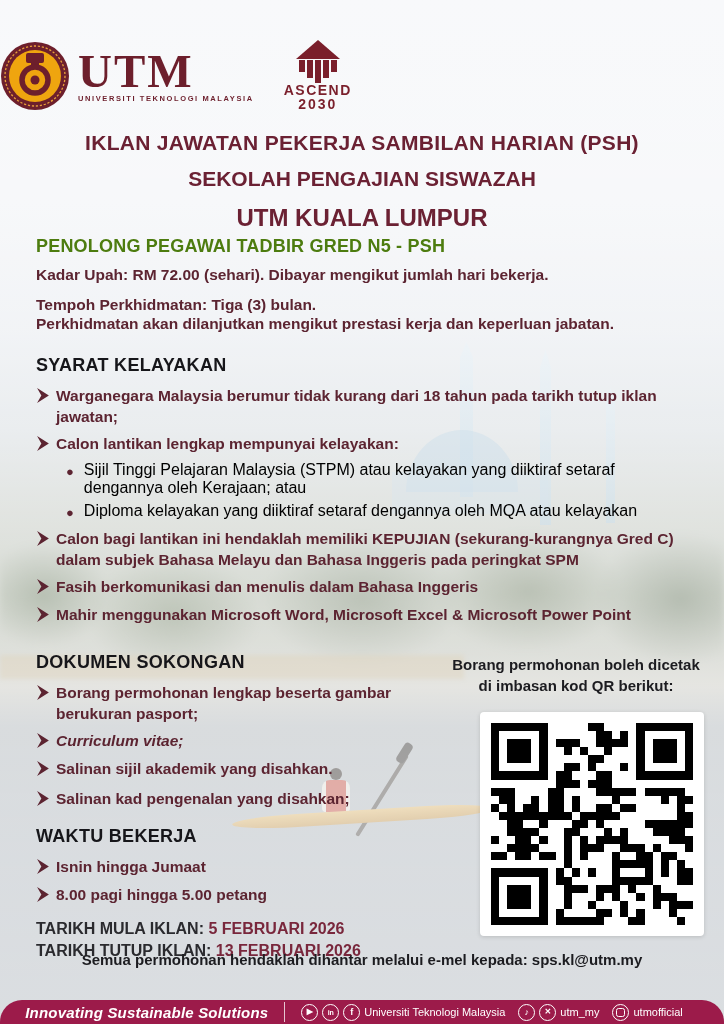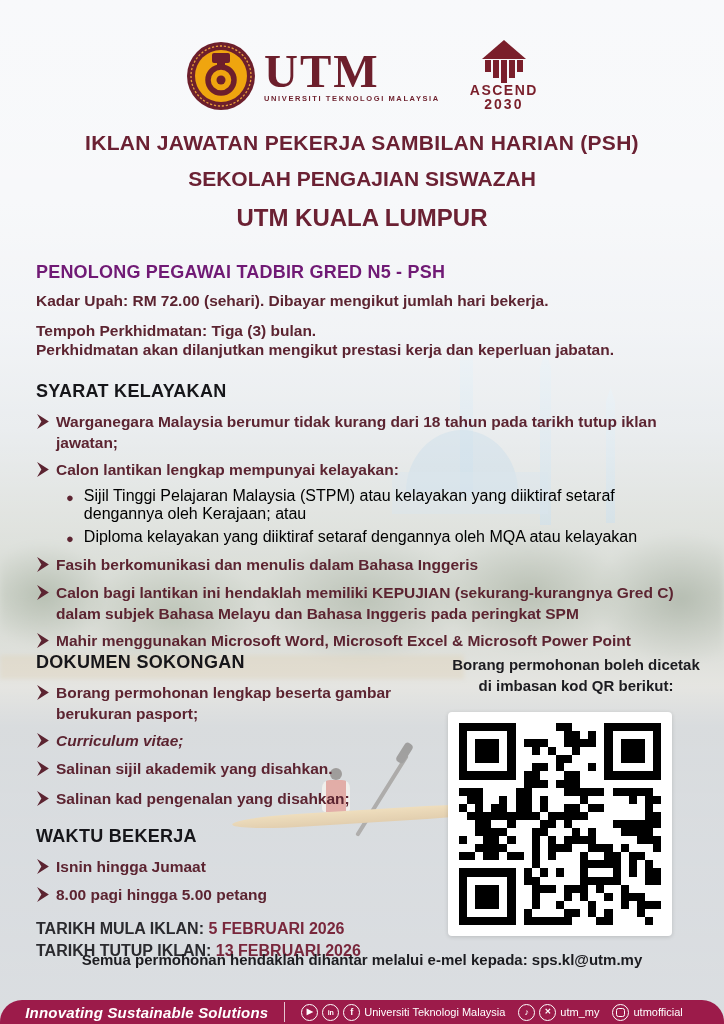--- a/index.html
+++ b/index.html
@@ -32,48 +32,48 @@
   .person-head{position:absolute;left:98px;top:6px;width:12px;height:12px;border-radius:50%;background:#35302c;}
   .person-vest{position:absolute;left:90px;top:18px;width:28px;height:32px;border-radius:8px 8px 4px 4px;
     background:linear-gradient(90deg,#e8e4dd 15%,#c95246 15%,#c95246 85%,#e8e4dd 85%);}
   .kayak-hull{position:absolute;left:0;top:48px;width:260px;height:13px;transform:rotate(-3.5deg);
     background:linear-gradient(180deg,#e3bd74,#c79a52);border-radius:50%/100%;}
   .wash{position:absolute;inset:0;background:linear-gradient(180deg,
     rgba(255,255,255,.75) 0%,rgba(255,255,255,.68) 20%,rgba(255,255,255,.52) 40%,
     rgba(255,255,255,.44) 60%,rgba(255,255,255,.5) 78%,rgba(255,255,255,.55) 96%);}
   
   .content{position:absolute;inset:0;z-index:3;}
-  .logos{position:absolute;top:40px;left:0;right:0;display:flex;justify-content:center;align-items:center;gap:30px;}
+  .logos{position:absolute;top:40px;left:0;right:0;display:flex;align-items:center;gap:30px;}
   .utm-lockup{display:flex;align-items:center;gap:8px;}
   .utm-wordmark{color:#6d1f2c;}
   .utm-wordmark .big{font-family:"Liberation Serif",serif;font-weight:bold;font-size:47px;line-height:44px;letter-spacing:2px;}
   .utm-wordmark .small{font-size:7.5px;font-weight:bold;letter-spacing:1.6px;margin-top:1px;}
   .ascend{display:flex;flex-direction:column;align-items:center;color:#7a1f2b;font-weight:bold;}
   .ascend .a-txt{font-size:14px;letter-spacing:1.5px;line-height:13px;}
   .ascend .a-yr{font-size:14px;letter-spacing:2px;line-height:14px;}
   .titles{position:absolute;top:131px;left:0;right:0;text-align:center;color:#6b2133;font-weight:bold;}
   .title-l1{font-size:21px;letter-spacing:.3px;}
   .title-l2{font-size:21px;margin-top:12px;}
   .title-l3{font-size:24px;margin-top:13px;}
   .main{position:absolute;top:236px;left:36px;right:36px;}
-  .job-title{font-size:18px;font-weight:bold;color:#701a75;letter-spacing:.2px;margin-top:26px;}
+  .job-title{font-size:18px;font-weight:bold;color:#4d7c0f;letter-spacing:.2px;}
   .mline{font-size:15.5px;font-weight:bold;color:#5c2431;margin-top:8px;line-height:19px;}
   .section-h{font-size:18px;font-weight:bold;color:#16161a;letter-spacing:.3px;}
   .syarat{margin-top:22px;}
   .blist{margin-top:9px;}
   .bi{display:flex;gap:5px;margin-bottom:6px;}
   .bi .arrow{flex:0 0 15px;padding-top:3px;}
   .bi .btxt{font-size:15.5px;font-weight:bold;color:#5c2431;line-height:21px;}
   .sublist{margin:2px 0 4px 30px;}
   .subi{display:flex;gap:10px;margin:5px 0;}
   .dot{color:#5c2431;font-size:13px;line-height:21px;}
   
   .twocol{position:absolute;top:652px;left:36px;right:20px;display:flex;gap:16px;}
   .leftcol{flex:1;min-width:0;}
-  .rightcol{width:256px;display:flex;flex-direction:column;align-items:flex-start;}
+  .rightcol{width:256px;display:flex;flex-direction:column;align-items:flex-end;}
   .waktu{margin-top:16px;}
   .dates{margin-top:14px;}
   .dline{font-size:16px;font-weight:bold;margin-top:4px;color:#2a2a2e;}
   .dline .dval{color:#79273c;margin-top:47px;}
   .qr-note{font-size:15px;font-weight:bold;color:#1c1c20;text-align:center;line-height:21px;margin-top:2px;}
   .qr-card{margin-top:16px;background:#fff;border-radius:4px;padding:11px;box-shadow:0 1px 4px rgba(0,0,0,.15);}
   .qr-card svg{display:block;width:202px;height:202px;}
   .italic{font-style:italic;}
   .email-line{position:absolute;top:951px;left:0;right:0;text-align:center;
     font-size:15px;font-weight:bold;color:#1c1c20;}
@@ -179,27 +179,27 @@
             </div>
             <div class="subi">
               <span class="dot">●</span>
               <span class="btxt">Diploma kelayakan yang diiktiraf setaraf dengannya oleh MQA atau kelayakan</span>
             </div>
           </div>
           <div class="bi">
             <span class="arrow"><svg width="15" height="15" viewBox="0 0 14 14">
                   <path d="M1,0 L12,7 L1,14 L5,7 Z" fill="#5c2431"></path>
                 </svg></span>
-            <span class="btxt">Fasih berkomunikasi dan menulis dalam Bahasa Inggeris</span>
+            <span class="btxt">Calon bagi lantikan ini hendaklah memiliki KEPUJIAN (sekurang-kurangnya Gred C) dalam subjek Bahasa Melayu dan Bahasa Inggeris pada peringkat SPM</span>
           </div>
           <div class="bi">
             <span class="arrow"><svg width="15" height="15" viewBox="0 0 14 14">
                   <path d="M1,0 L12,7 L1,14 L5,7 Z" fill="#5c2431"></path>
                 </svg></span>
-            <span class="btxt">Calon bagi lantikan ini hendaklah memiliki KEPUJIAN (sekurang-kurangnya Gred C) dalam subjek Bahasa Melayu dan Bahasa Inggeris pada peringkat SPM</span>
+            <span class="btxt">Fasih berkomunikasi dan menulis dalam Bahasa Inggeris</span>
           </div>
           <div class="bi">
             <span class="arrow"><svg width="15" height="15" viewBox="0 0 14 14">
                   <path d="M1,0 L12,7 L1,14 L5,7 Z" fill="#5c2431"></path>
                 </svg></span>
             <span class="btxt">Mahir menggunakan Microsoft Word, Microsoft Excel &amp; Microsoft Power Point</span>
           </div>
         </div>
       </div>
     </div>

